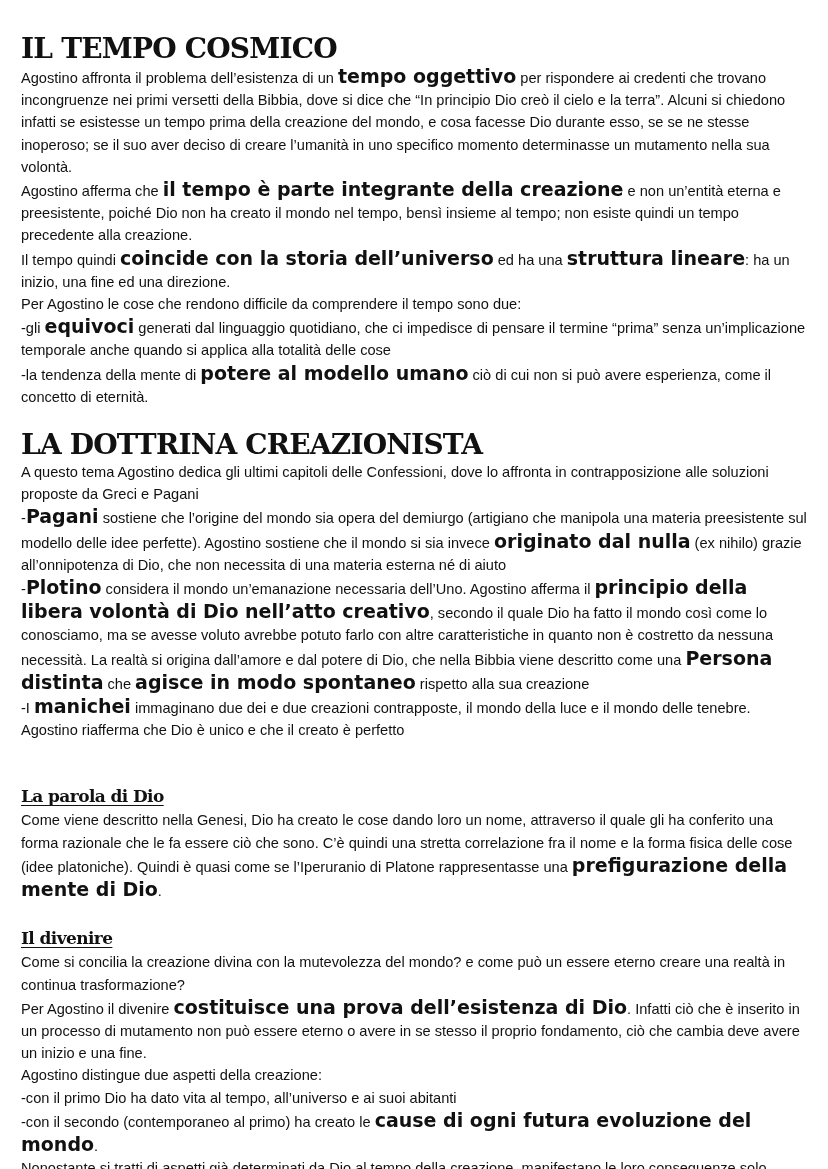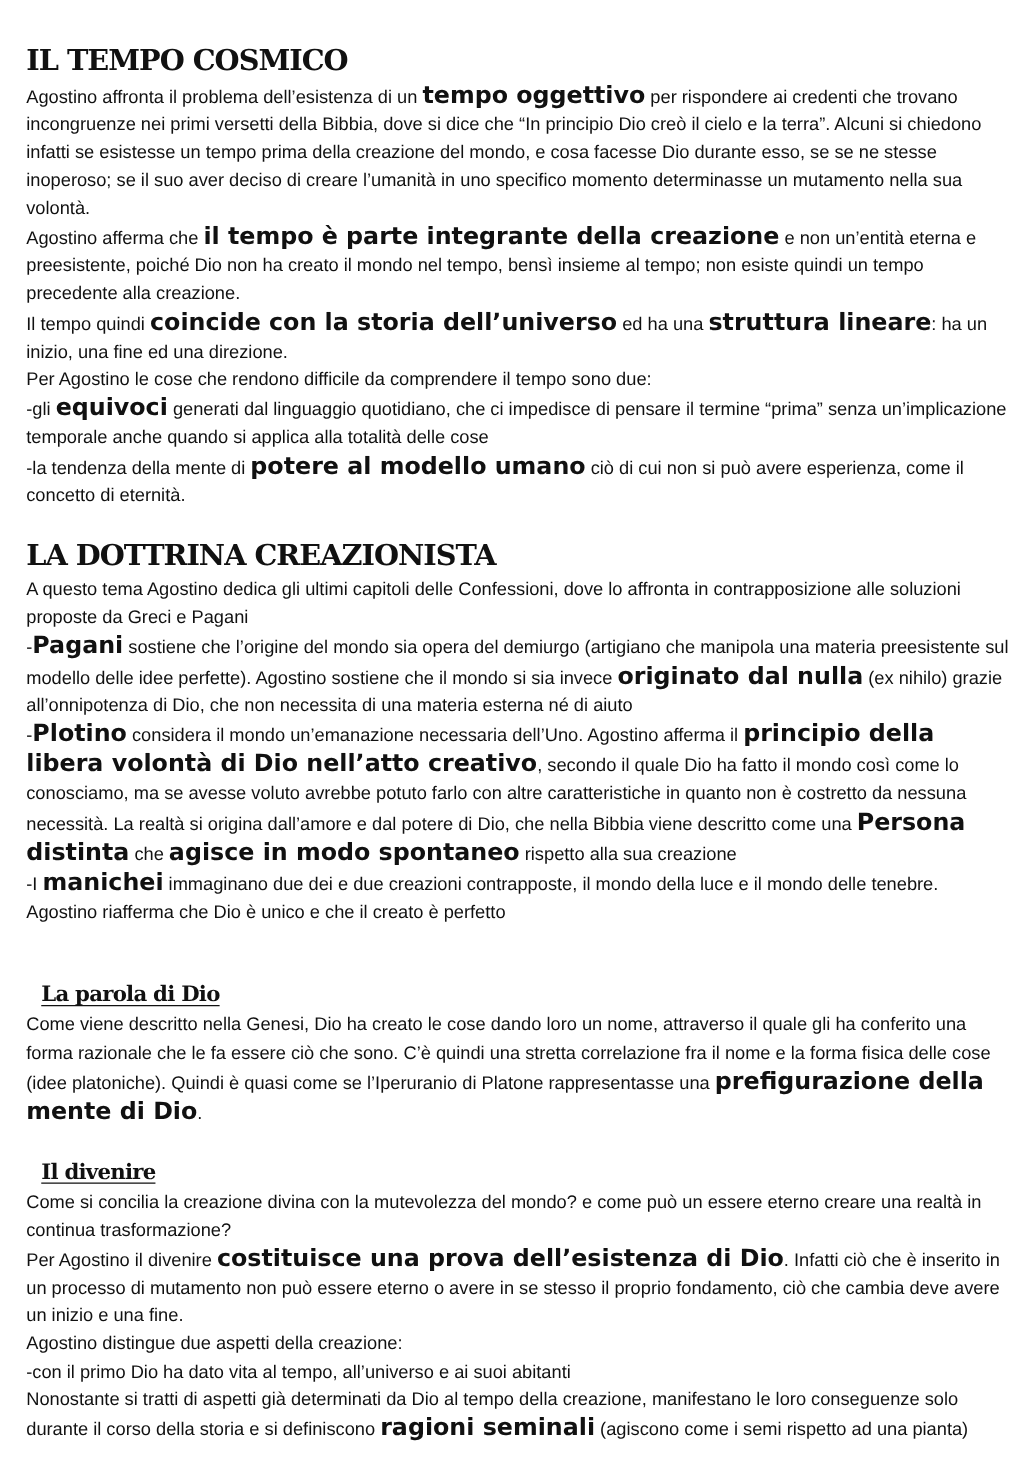--- a/index.html
+++ b/index.html
@@ -1,26 +1,26 @@
 <!DOCTYPE html>
 <html><head>
 <meta charset="utf-8">
 <style>
   html, body { margin: 0; padding: 0; background: #ffffff; }
   body { width: 828px; height: 1169px; overflow: hidden; color: #111111; }
   .page { padding: 36px 18px 0 21px; }
   h1 {
     font-family: "DejaVu Serif", "Liberation Serif", serif;
-    font-weight: bold; font-size: 23px; letter-spacing: -0.8px;
+    font-weight: bold; font-size: 28px; letter-spacing: -0.8px;
     margin: 0 0 3px 0; line-height: 26px; color: #111;
   }
   h2 {
     font-family: "DejaVu Serif", "Liberation Serif", serif;
     font-weight: bold; font-size: 17px; letter-spacing: -0.6px;
-    margin: 0 0 2px 12px; line-height: 22px; text-decoration: underline;
+    margin: 0 0 2px 0; line-height: 22px; text-decoration: underline;
     text-underline-offset: 3px; color: #111;
   }
   p {
     font-family: "Liberation Sans", sans-serif;
     font-size: 14.6px; line-height: 22.2px; margin: 0; color: #111;
   }
   b { font-family: "DejaVu Sans", sans-serif; font-weight: bold; font-size: 19px; }
   .section { margin-bottom: 24px; }
   .section.s2 { margin-bottom: 44px; }
   .section.s3 { margin-bottom: 25px; }
@@ -52,16 +52,17 @@
     <h2>La parola di Dio</h2>
     <p><span>Come viene descritto nella Genesi, Dio ha creato le cose dando loro un nome, attraverso il quale gli ha conferito una forma razionale che le fa essere ciò che sono. C’è quindi una stretta correlazione fra il nome e la forma fisica delle cose (idee platoniche). Quindi è quasi come se l’Iperuranio di Platone rappresentasse una </span><b>prefigurazione della mente di Dio</b><span>.</span></p>
   </div>
 
   <div class="section">
     <h2>Il divenire</h2>
     <p><span>Come si concilia la creazione divina con la mutevolezza del mondo? e come può un essere eterno creare una realtà in continua trasformazione?</span></p>
     <p><span>Per Agostino il divenire </span><b>costituisce una prova dell’esistenza di Dio</b><span>. Infatti ciò che è inserito in un processo di mutamento non può essere eterno o avere in se stesso il proprio fondamento, ciò che cambia deve avere un inizio e una fine.</span></p>
     <p><span>Agostino distingue due aspetti della creazione:</span></p>
     <p><span>-con il primo Dio ha dato vita al tempo, all’universo e ai suoi abitanti</span></p>
+    <p><span>-con il secondo (contemporaneo al primo) ha creato le </span><b>cause di ogni futura evoluzione del mondo</b><span>.</span></p>
     <p><span>Nonostante si tratti di aspetti già determinati da Dio al tempo della creazione, manifestano le loro conseguenze solo durante il corso della storia e si definiscono </span><b>ragioni seminali</b><span> (agiscono come i semi rispetto ad una pianta)</span></p>
   </div>
 
 </div>
 
 </body></html>

